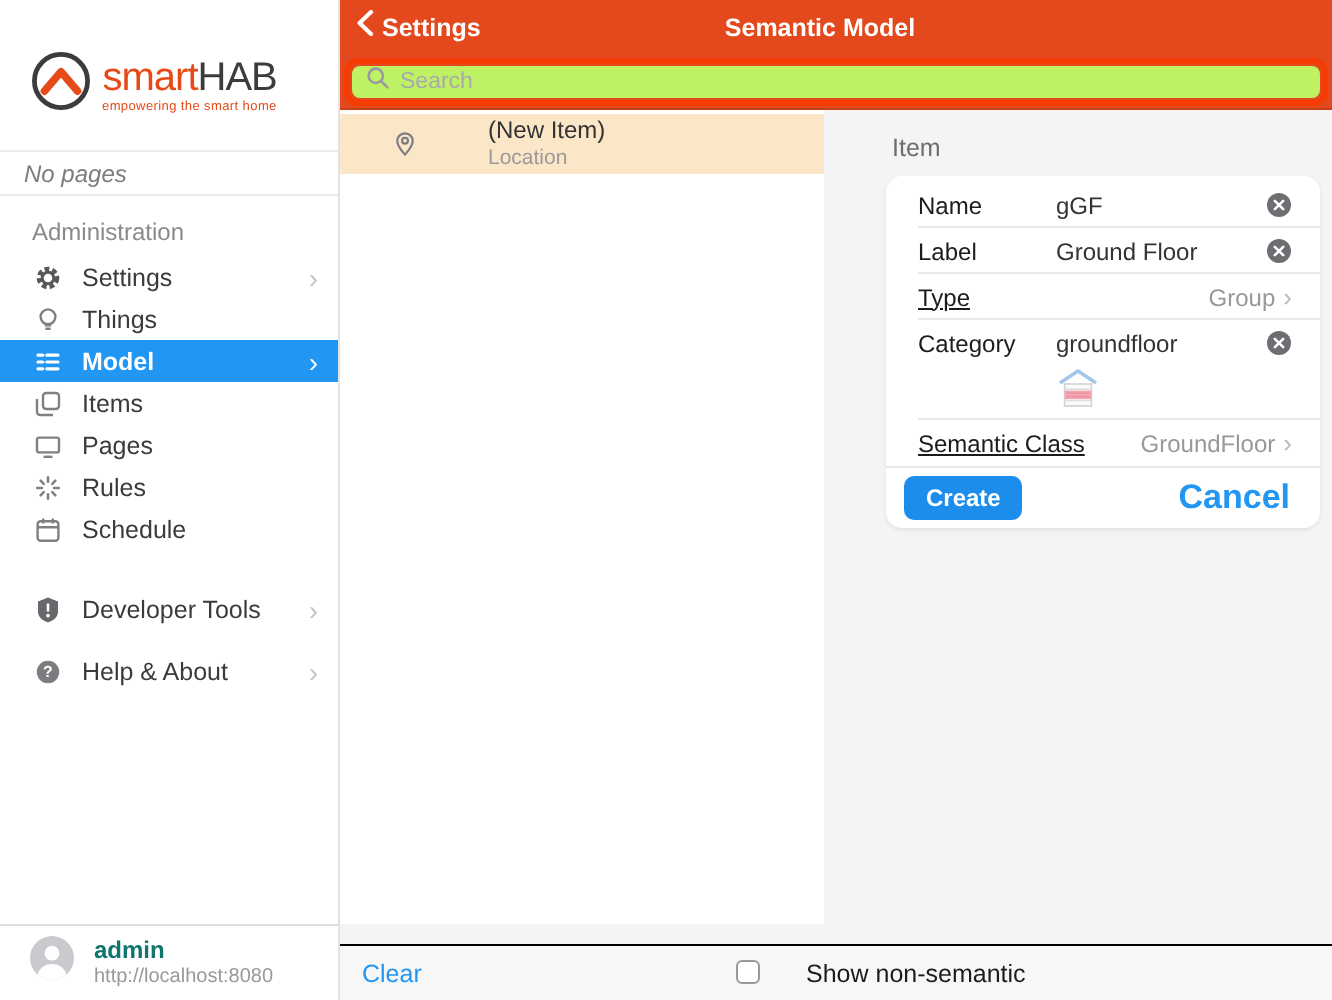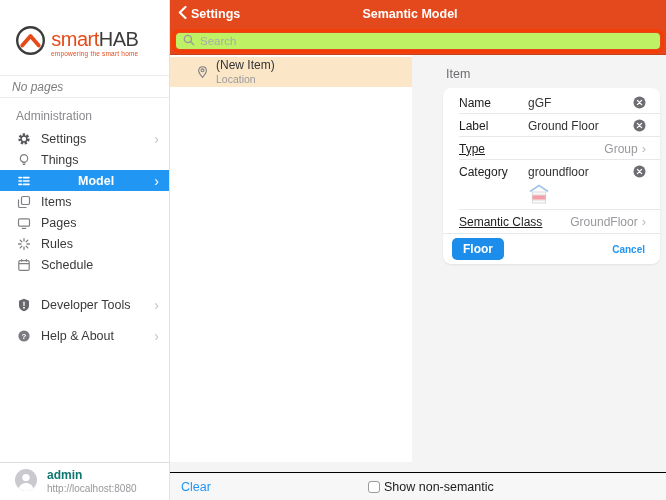--- a/index.html
+++ b/index.html
@@ -15,21 +15,21 @@
   .wm-open { color:#e64a19; }
   .wm-hab { color:#3c3c3b; }
   .tagline { font-size:6.5px; color:#e64a19; margin-top:1px; letter-spacing:0.2px; }
   .no-pages { height:23px; border-top:1px solid #ececec; border-bottom:1px solid #ececec; display:flex; align-items:center; padding-left:12px; font-style:italic; color:#7d7d80; font-size:12px; }
   .section-label { margin:11px 0 5px 16px; font-size:12px; color:#8a8a8e; }
   .menu { display:flex; flex-direction:column; }
   .menu-item { height:21px; display:flex; align-items:center; padding:0 10px 0 16px; cursor:pointer; }
   .menu-item .mi-icon { width:15px; display:flex; justify-content:center; margin-right:10px; flex:0 0 auto; }
   .menu-item .mi-label { font-size:12.5px; color:#3a3a3c; }
   .menu-item .mi-chevron { margin-left:auto; color:#c4c4c8; font-size:14px; line-height:1; }
-  .menu-item.active { background:#2196f3;gap:37px; }
+  .menu-item.active { background:#2196f3; }
   .menu-item.active .mi-label { color:#fff; font-weight:bold; }
   .menu-item.active .mi-chevron { color:#fff; }
   .menu-secondary { margin-top:19px; display:flex; flex-direction:column; gap:10px; }
   .user-block { position:absolute; left:0; right:0; bottom:0; height:38px; border-top:1px solid #dedee0; display:flex; align-items:center; padding-left:15px; background:#fff; }
   .user-text { margin-left:10px; line-height:1.15; }
   .user-name { font-size:12px; font-weight:bold; color:#0f766e; }
   .user-url { font-size:10px; color:#98989d; }
 
   
   .main { position:absolute; left:170px; top:0; width:496px; height:500px; background:#f4f4f5; display:flex; flex-direction:column; }
@@ -41,45 +41,45 @@
   .search-highlight { border:3px solid #f53c05; border-radius:7px; padding:1px; height:100%; }
   .searchbar { background:#bef264; border-radius:4px; height:100%; display:flex; align-items:center; padding:0 7px; }
   .search-input { border:none; outline:none; flex:1; font-size:11.5px; margin-left:5px; color:#333; font-family:"Liberation Sans",sans-serif; background:transparent; }
   .search-input::placeholder { color:#a9a9ad; }
 
   .content { flex:0 0 auto; height:407px; display:flex; }
   .tree-panel { width:242px; background:#fff; padding-top:2px; }
   .tree-row { height:30px; display:flex; align-items:center; padding-left:27px; cursor:pointer; }
   .tree-row.selected { background:#fbe7c8; }
   .tree-row .tr-icon { margin-right:8px; display:flex; }
-  .tr-text { line-height:1.15; }
+  .tr-text { line-height:1.15;margin-left:28px; }
   .tr-title { font-size:12px; color:#333; }
   .tr-subtitle { font-size:10.5px; color:#9a9a9e; }
   .details-panel { flex:1; padding:12px 6px 0 31px; }
   .block-title { font-size:12.5px; color:#6d6d72; margin:0 0 7px 3px; }
   .card { background:#fff; border-radius:8px; box-shadow:0 1px 2px rgba(0,0,0,0.08); overflow:hidden; padding-top:3px; }
   .form-row { height:23px; display:flex; align-items:center; padding:0 14px 0 16px; position:relative; }
   .form-row.divider:after { content:""; position:absolute; left:16px; right:0; bottom:0; height:1px; background:#e8e8ec; }
   .f-label { width:69px; flex:0 0 auto; font-size:12px; color:#1c1c1e; }
   .f-label.wide { width:auto;text-decoration:underline; }
   .f-value { flex:1; font-size:12px; color:#333; }
   .f-clear { display:flex; cursor:pointer; margin-left:8px; }
   .f-link { margin-left:auto; display:flex; align-items:center; gap:4px; cursor:pointer; }
   .f-link .lv { font-size:12px; color:#98989d; }
   .f-link .chev { color:#b9b9be; font-size:13px; line-height:1; }
   .cat-icon-row { height:27px; display:flex; align-items:flex-start; padding-left:85px; position:relative; }
   .cat-icon-row.divider:after { content:""; position:absolute; left:16px; right:0; bottom:0; height:1px; background:#e8e8ec; }
   .card-footer { height:31px; display:flex; align-items:center; justify-content:space-between; padding:0 15px 0 9px; border-top:1px solid #e8e8ec; }
   .create-btn { background:#1d8dec; color:#fff; border:none; border-radius:5px; font-size:12px; font-weight:bold; padding:4px 11px; cursor:pointer; font-family:"Liberation Sans",sans-serif; }
-  .cancel-link { color:#2196f3; font-size:10px; font-weight:bold; cursor:pointer; }
+  .cancel-link { color:#2196f3; font-size:17px; font-weight:bold; cursor:pointer; }
 
   .bottom-strip { height:10px; background:#f4f4f5; flex:0 0 auto; }
   .bottom-toolbar { flex:1; background:#f7f7f8; border-top:1px solid #000000; position:relative; display:flex; align-items:center; }
   .clear-link { color:#2196f3; font-size:12.5px; margin-left:11px; cursor:pointer; }
-  .checkbox-group { position:absolute; left:198px; display:flex; align-items:center; gap:4px; cursor:pointer; }
+  .checkbox-group { position:absolute; left:198px; display:flex; align-items:flex-start; gap:23px; cursor:pointer; }
   .checkbox { width:12px; height:12px; border:1.5px solid #9a9a9e; border-radius:3px; background:#fff; }
   .checkbox-label { font-size:12.5px; color:#1c1c1e; }
 </style>
 </head>
 <body>
 
 <div class="app">
 
   <aside class="sidebar">
     <div class="logo-area">
@@ -322,21 +322,21 @@
 
           <div class="form-row">
             <span class="f-label wide">Semantic Class</span>
             <span class="f-link">
               <span class="lv">GroundFloor</span>
               <span class="chev">›</span>
             </span>
           </div>
 
           <div class="card-footer">
-            <button class="create-btn">Floor</button>
+            <button class="create-btn">Create</button>
             <span class="cancel-link">Cancel</span>
           </div>
 
         </div>
       </div>
     </div>
 
     <div class="bottom-strip"></div>
 
     <div class="bottom-toolbar">

